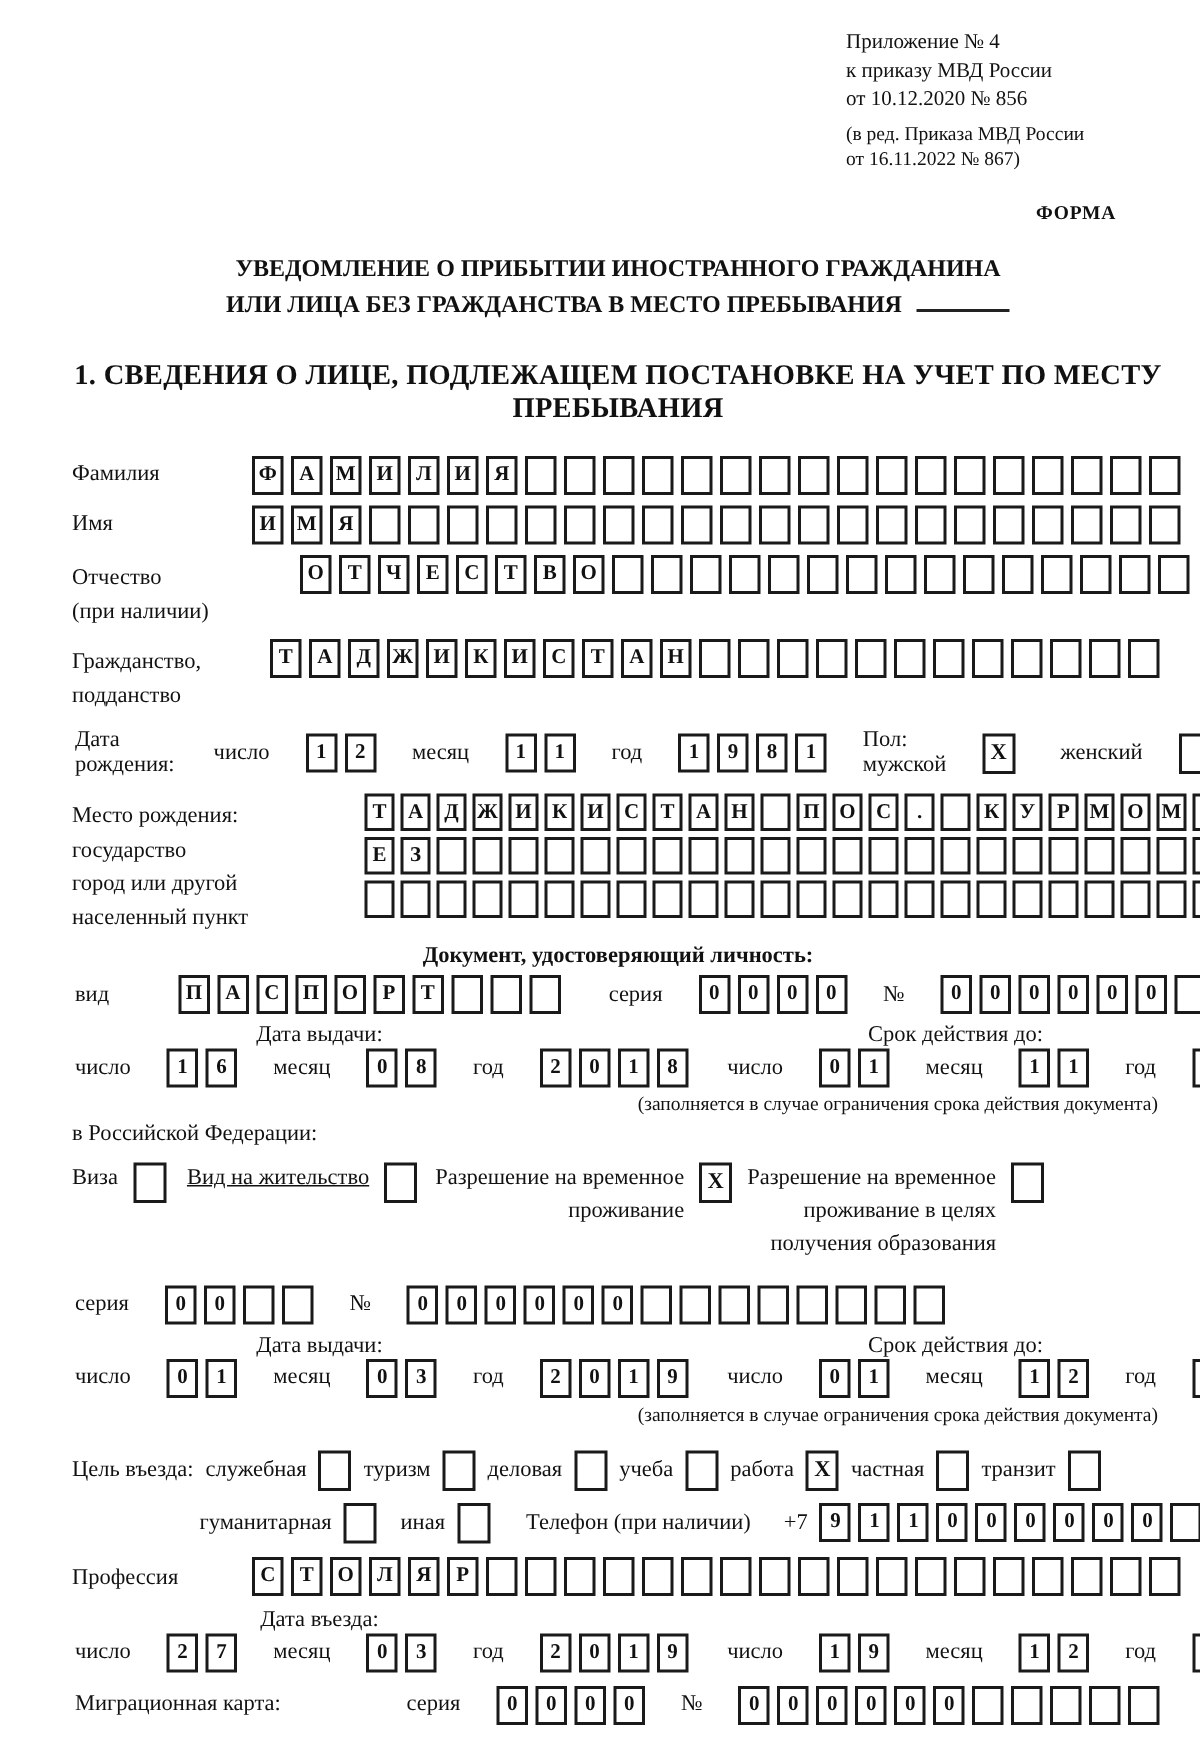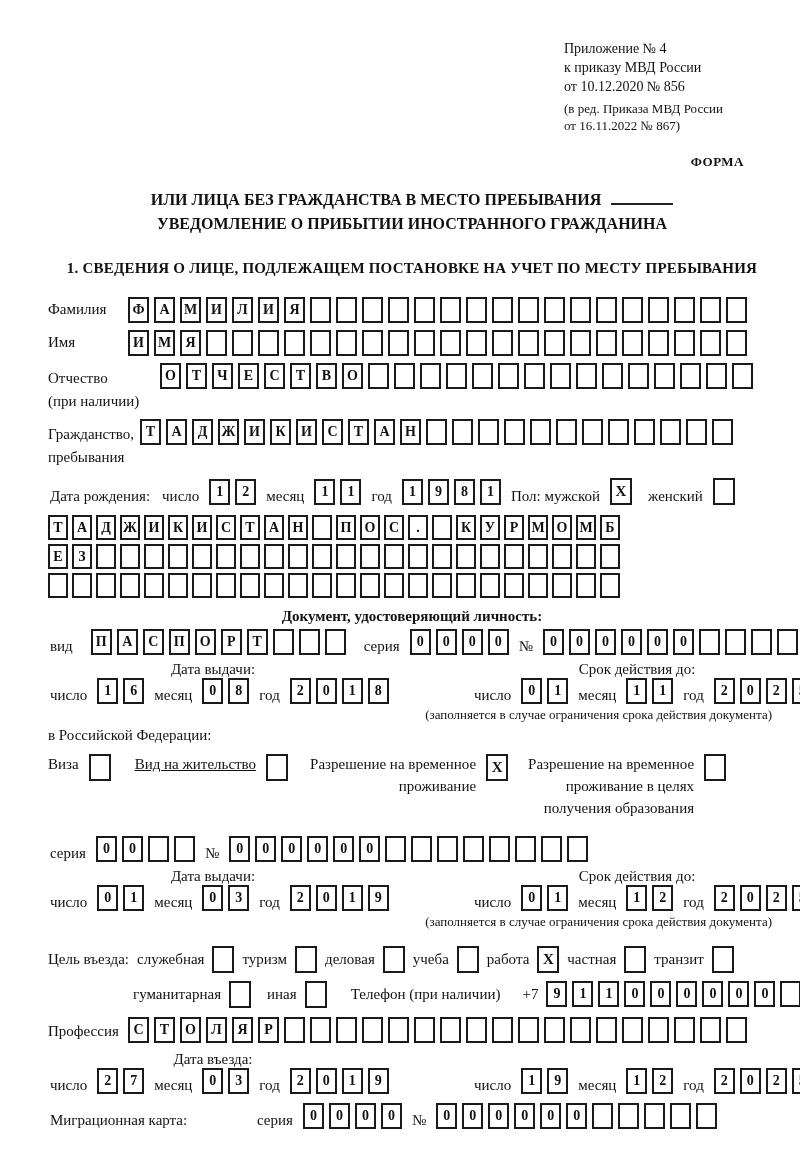--- a/index.html
+++ b/index.html
@@ -1,54 +1,54 @@
 <!DOCTYPE html>
 <html><head>
 <meta charset="utf-8">
 <style>
   html,body{margin:0;padding:0;background:#fff;}
   body{width:800px;height:1163px;overflow:hidden;
        font-family:"Liberation Serif","DejaVu Serif",serif;
        color:#111;font-size:15px;}
   .page{position:relative;width:800px;height:1163px;box-sizing:border-box;
-        padding:40px 24px 10px 48px;}
+        padding:20px 24px 10px 48px;}
   
   .hdr-block{width:212px;margin-left:auto;margin-right:0;line-height:1.35;font-size:14px;}
   .hdr-block .sub{font-size:13px;margin-top:4px;line-height:1.3;}
   .forma{font-weight:bold;text-align:right;padding-right:32px;margin-top:20px;font-size:13px;letter-spacing:.5px;}
   .title{font-weight:bold;text-align:center;font-size:16px;line-height:1.5;margin-top:18px;}
   .title .uline{display:inline-block;width:62px;border-bottom:2.5px solid #222;height:14px;margin-left:10px;}
-  .sect{font-weight:bold;text-align:center;font-size:15px;margin-top:24px;letter-spacing:.2px;}
+  .sect{font-weight:bold;text-align:center;font-size:19px;margin-top:24px;letter-spacing:.2px;}
   
   .cells{display:inline-flex;gap:5px;vertical-align:middle;}
   .cells .cell{width:21px;height:26px;box-sizing:border-box;border:2px solid #1a1a1a;
         display:flex;align-items:center;justify-content:center;
         font-weight:bold;font-size:14px;background:#fff;flex:0 0 auto;}
   .cells.nw{gap:4px;}
   .cells.nw .cell{width:20px;height:25px;}
   .chk{display:inline-flex;width:22px;height:27px;box-sizing:border-box;border:2px solid #1a1a1a;
         align-items:center;justify-content:center;font-weight:bold;font-size:15px;
         vertical-align:middle;flex:0 0 auto;}
   
-  .row{display:flex;align-items:flex-start;margin-top:7px;}
+  .row{display:flex;align-items:flex-start;margin-top:7px;gap:40px;}
   .row .lab{flex:0 0 auto;padding-top:4px;}
   .w80{width:80px;} .w112{width:112px;} .w92{width:92px;} .w155{width:155px;} .w100{width:100px;}
   .lab2{line-height:1.5;}
   .stack > .cells{display:flex;margin-bottom:4px;}
   .doc-head{font-weight:bold;text-align:center;margin-top:6px;font-size:15px;}
   .twocol{display:flex;margin-top:6px;}
   .col-l{flex:0 0 400px;} .col-r{flex:1 1 auto;margin-left:24px;}
   .colhead{text-align:center;font-size:15px;}
   .col-l .colhead{width:330px;}
   .col-r .colhead{width:330px;}
-  .dateline{display:flex;align-items:flex-end;gap:8px;margin-top:3px;}
+  .dateline{display:flex;align-items:center;gap:22px;margin-top:3px;}
   .dateline .t{padding:0 2px;}
   .note{font-size:13px;text-align:right;margin-top:3px;padding-right:4px;}
   .plain{margin-top:12px;}
-  .opts{display:flex;align-items:flex-start;margin-top:10px;gap:10px;}
+  .opts{display:flex;align-items:flex-start;margin-top:10px;}
   .opt{display:flex;align-items:flex-start;gap:10px;}
   .opt .t{line-height:1.45;}
   .opt .ctr{text-align:right;}
   .purpose{display:flex;align-items:center;gap:8px;margin-top:16px;flex-wrap:nowrap;}
   .purpose .t{white-space:nowrap;}
   .indent85{margin-left:85px;} .mt10{margin-top:10px;} .mt16{margin-top:16px;}
   .inlinegap{display:inline-block;width:14px;}
 </style>
 </head>
 <body>
@@ -61,22 +61,22 @@
     <div>от 10.12.2020 № 856</div>
     <div class="sub">
       <div>(в ред. Приказа МВД России</div>
       <div>от 16.11.2022 № 867)</div>
     </div>
   </div>
 
   <div class="forma">ФОРМА</div>
 
   <div class="title">
+    <div>УВЕДОМЛЕНИЕ О ПРИБЫТИИ ИНОСТРАННОГО ГРАЖДАНИНА</div>
     <div><span>ИЛИ ЛИЦА БЕЗ ГРАЖДАНСТВА В МЕСТО ПРЕБЫВАНИЯ</span><span class="uline"></span></div>
-    <div>УВЕДОМЛЕНИЕ О ПРИБЫТИИ ИНОСТРАННОГО ГРАЖДАНИНА</div>
   </div>
 
   <div class="sect">1. СВЕДЕНИЯ О ЛИЦЕ, ПОДЛЕЖАЩЕМ ПОСТАНОВКЕ НА УЧЕТ ПО МЕСТУ ПРЕБЫВАНИЯ</div>
 
   <div class="row" style="margin-top:20px;">
     <div class="lab w80">Фамилия</div>
     <div class="cells">
         <span class="cell">Ф</span>
         <span class="cell">А</span>
         <span class="cell">М</span>
@@ -162,21 +162,21 @@
         <span class="cell"></span>
         <span class="cell"></span>
         <span class="cell"></span>
         <span class="cell"></span>
       </div>
   </div>
 
   <div class="row">
     <div class="lab w92 lab2">
       <div>Гражданство,</div>
-      <div>пребывания</div>
+      <div>подданство</div>
     </div>
     <div class="cells">
         <span class="cell">Т</span>
         <span class="cell">А</span>
         <span class="cell">Д</span>
         <span class="cell">Ж</span>
         <span class="cell">И</span>
         <span class="cell">К</span>
         <span class="cell">И</span>
         <span class="cell">С</span>
@@ -217,20 +217,26 @@
         <span class="cell">8</span>
         <span class="cell">1</span>
       </span>
     <span class="t">Пол: мужской</span>
     <span class="chk">X</span>
     <span class="t" style="margin-left:6px;">женский</span>
     <span class="chk"></span>
   </div>
 
   <div class="row mt10">
+    <div class="lab w155 lab2">
+      <div>Место рождения:</div>
+      <div>государство</div>
+      <div>город или другой</div>
+      <div>населенный пункт</div>
+    </div>
     <div class="stack">
       <div class="cells nw">
           <span class="cell">Т</span>
           <span class="cell">А</span>
           <span class="cell">Д</span>
           <span class="cell">Ж</span>
           <span class="cell">И</span>
           <span class="cell">К</span>
           <span class="cell">И</span>
           <span class="cell">С</span>

